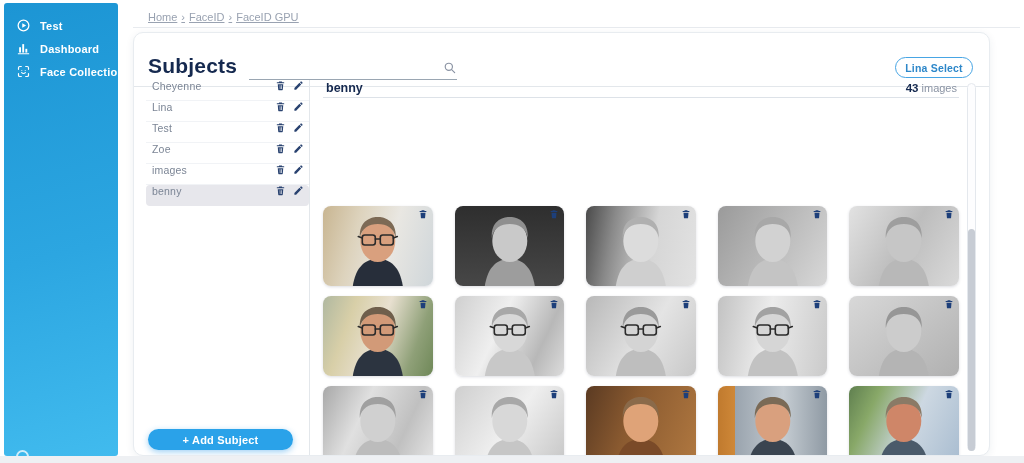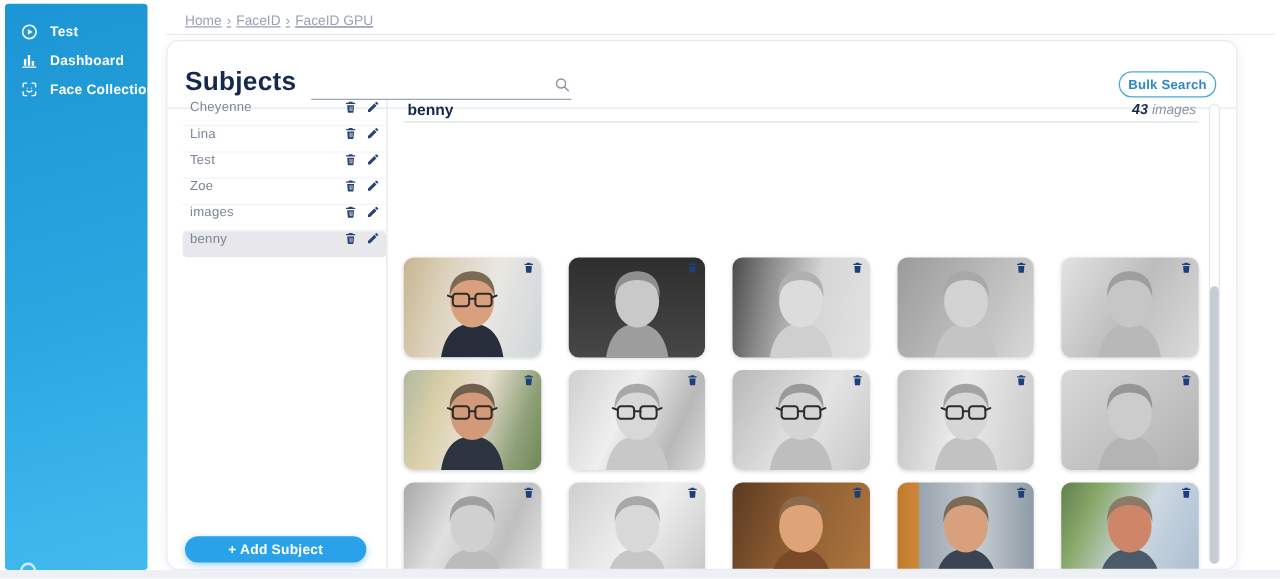--- a/index.html
+++ b/index.html
@@ -54,21 +54,21 @@
   .add-btn { position:absolute; left:2px; bottom:5px; width:145px; height:21px; background:#2aa2e9;
     border:none; border-radius:12px; color:#fff; font-size:11px; font-weight:bold;
     font-family:"Liberation Sans", sans-serif; cursor:pointer; box-shadow:0 2px 6px rgba(40,150,230,.45); letter-spacing:.2px; }
 
   .v-divider { position:absolute; left:175px; top:47px; bottom:0; width:1px; background:#e3e7eb; }
 
   
   .right-panel { position:absolute; left:189px; top:47px; width:636px; bottom:0; }
   .panel-header { position:absolute; left:0; top:0; width:636px; height:18px; border-bottom:1px solid #dde2e8; }
   .panel-title { position:absolute; left:3px; top:1px; font-size:12.5px; font-weight:bold; color:#15294f; }
-  .panel-count { position:absolute; right:2px; top:2px; font-size:11px; color:#8a93a3;font-style:italic; }
+  .panel-count { position:absolute; right:2px; top:2px; font-size:11px; color:#8a93a3; }
   .panel-count b { color:#15294f; font-size:11.5px; }
   .dropzone { position:absolute; left:0; top:31px; width:636px; height:73px; background:#edf1f6;
     border:1.5px dashed #a9b2bc; border-radius:6px; display:flex; align-items:center; justify-content:center; cursor:pointer; }
   .dropzone-label { font-size:11px; font-weight:bold; color:#2c4a7e; letter-spacing:.2px; }
 
   .grid { position:absolute; left:0; top:126px; width:636px; display:grid;
     grid-template-columns:repeat(5,1fr); gap:10px 22px; }
   .thumb { position:relative; height:80px; border-radius:8px; overflow:hidden; cursor:pointer;
     box-shadow:0 1px 3px rgba(20,30,60,.15); }
   .thumb svg.face { position:absolute; inset:0; width:100%; height:100%; }
@@ -125,21 +125,21 @@
 <div class="card">
 
   <div class="card-header">
     <div class="page-title">Subjects</div>
     <div class="search-wrap">
       <svg class="search-icon" viewBox="0 0 24 24" fill="none" stroke="#8a93a3" stroke-width="2" stroke-linecap="round">
         <circle cx="10" cy="10" r="6.2"></circle>
         <path d="M14.8 14.8L20 20"></path>
       </svg>
     </div>
-    <button class="bulk-btn">Bulk Search</button>
+    <button class="bulk-btn">Lina Select</button>
   </div>
 
   <div class="left-panel">
     <div id="subject-list">
   <div class="subject-row">
     <span class="subject-name">Cheyenne</span>
     <span class="row-icon">
       <svg viewBox="0 0 24 24">
         <path d="M9 3h6l1 2h4v2H4V5h4l1-2zm-3 6h12l-1 11.9a1.4 1.4 0 0 1-1.4 1.3H8.4A1.4 1.4 0 0 1 7 20.9L6 9zm4.2 2.4l.3 8h1.4l-.3-8h-1.4zm3.6 0l-.3 8h1.4l.3-8h-1.4z"></path>
       </svg>

